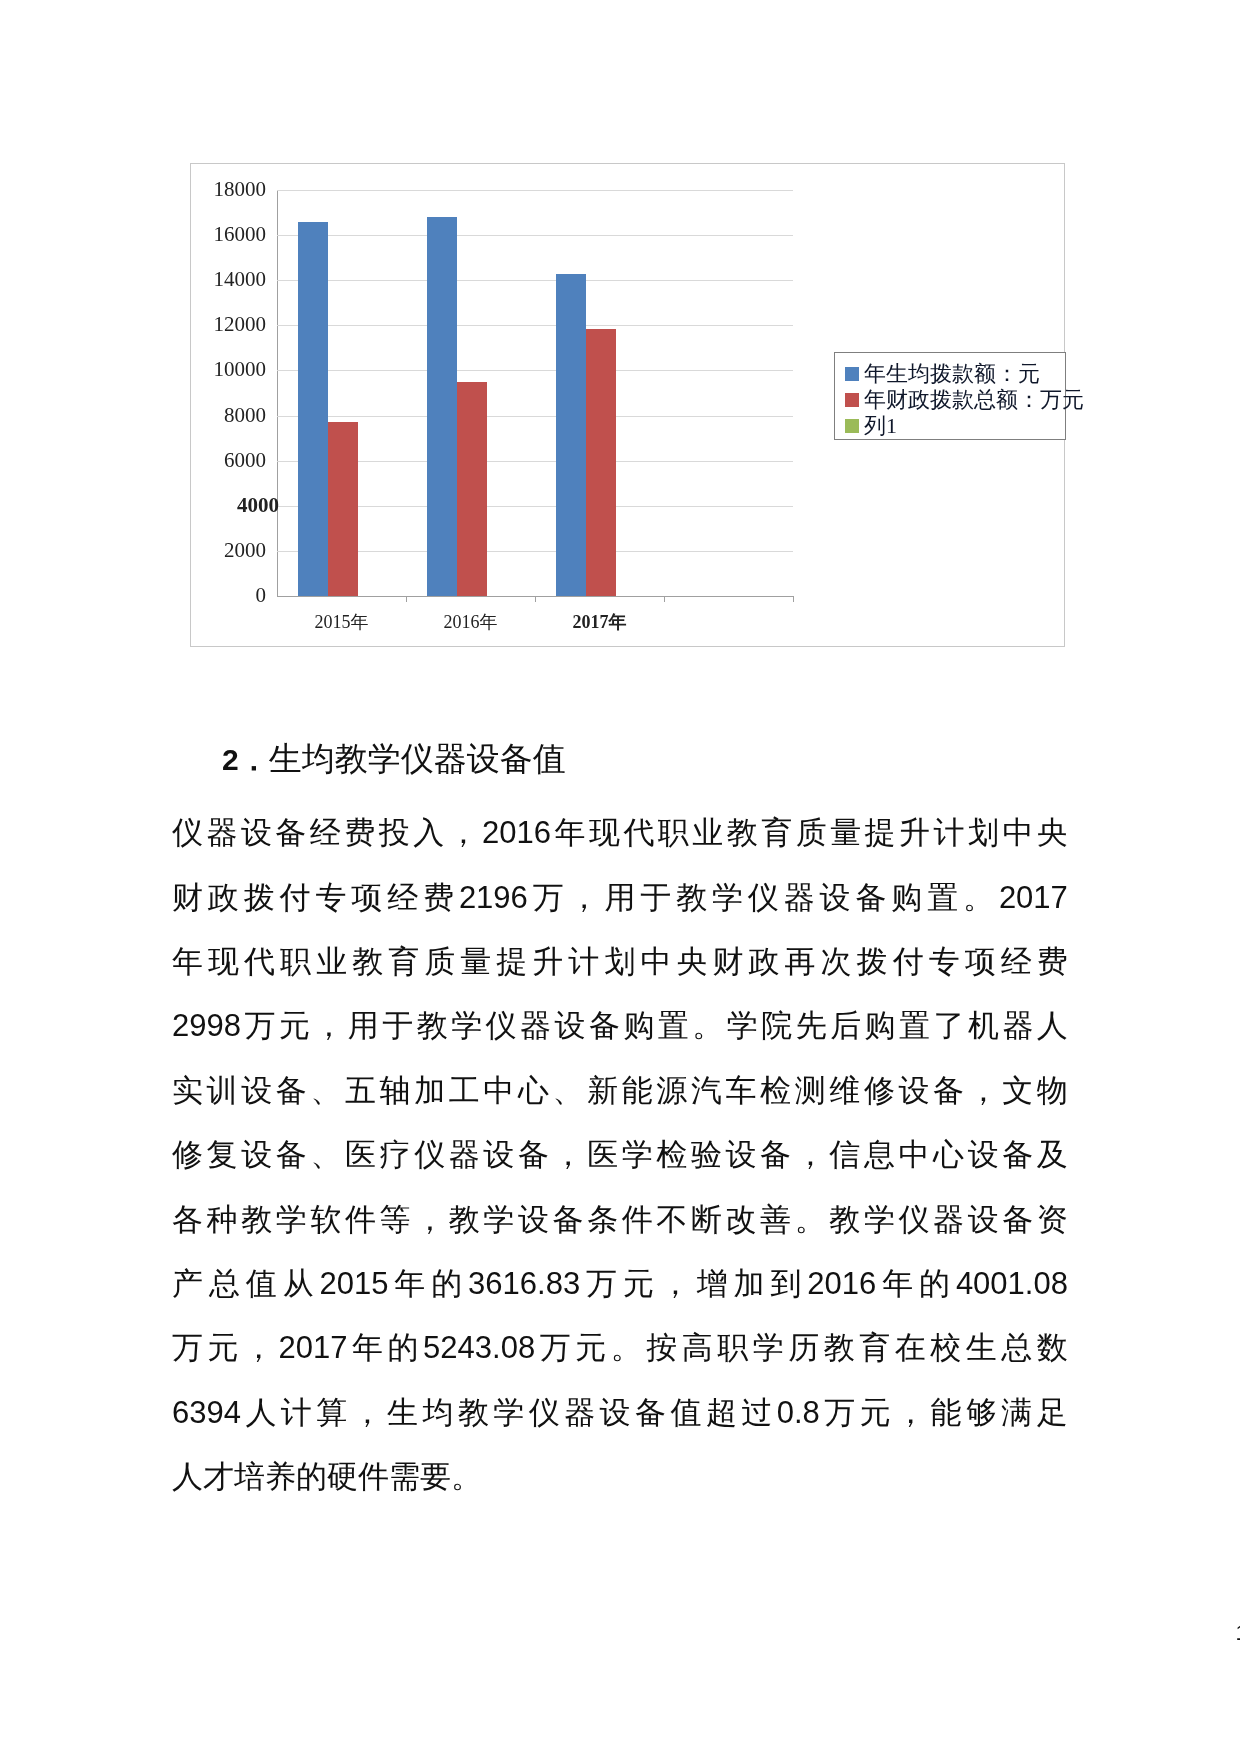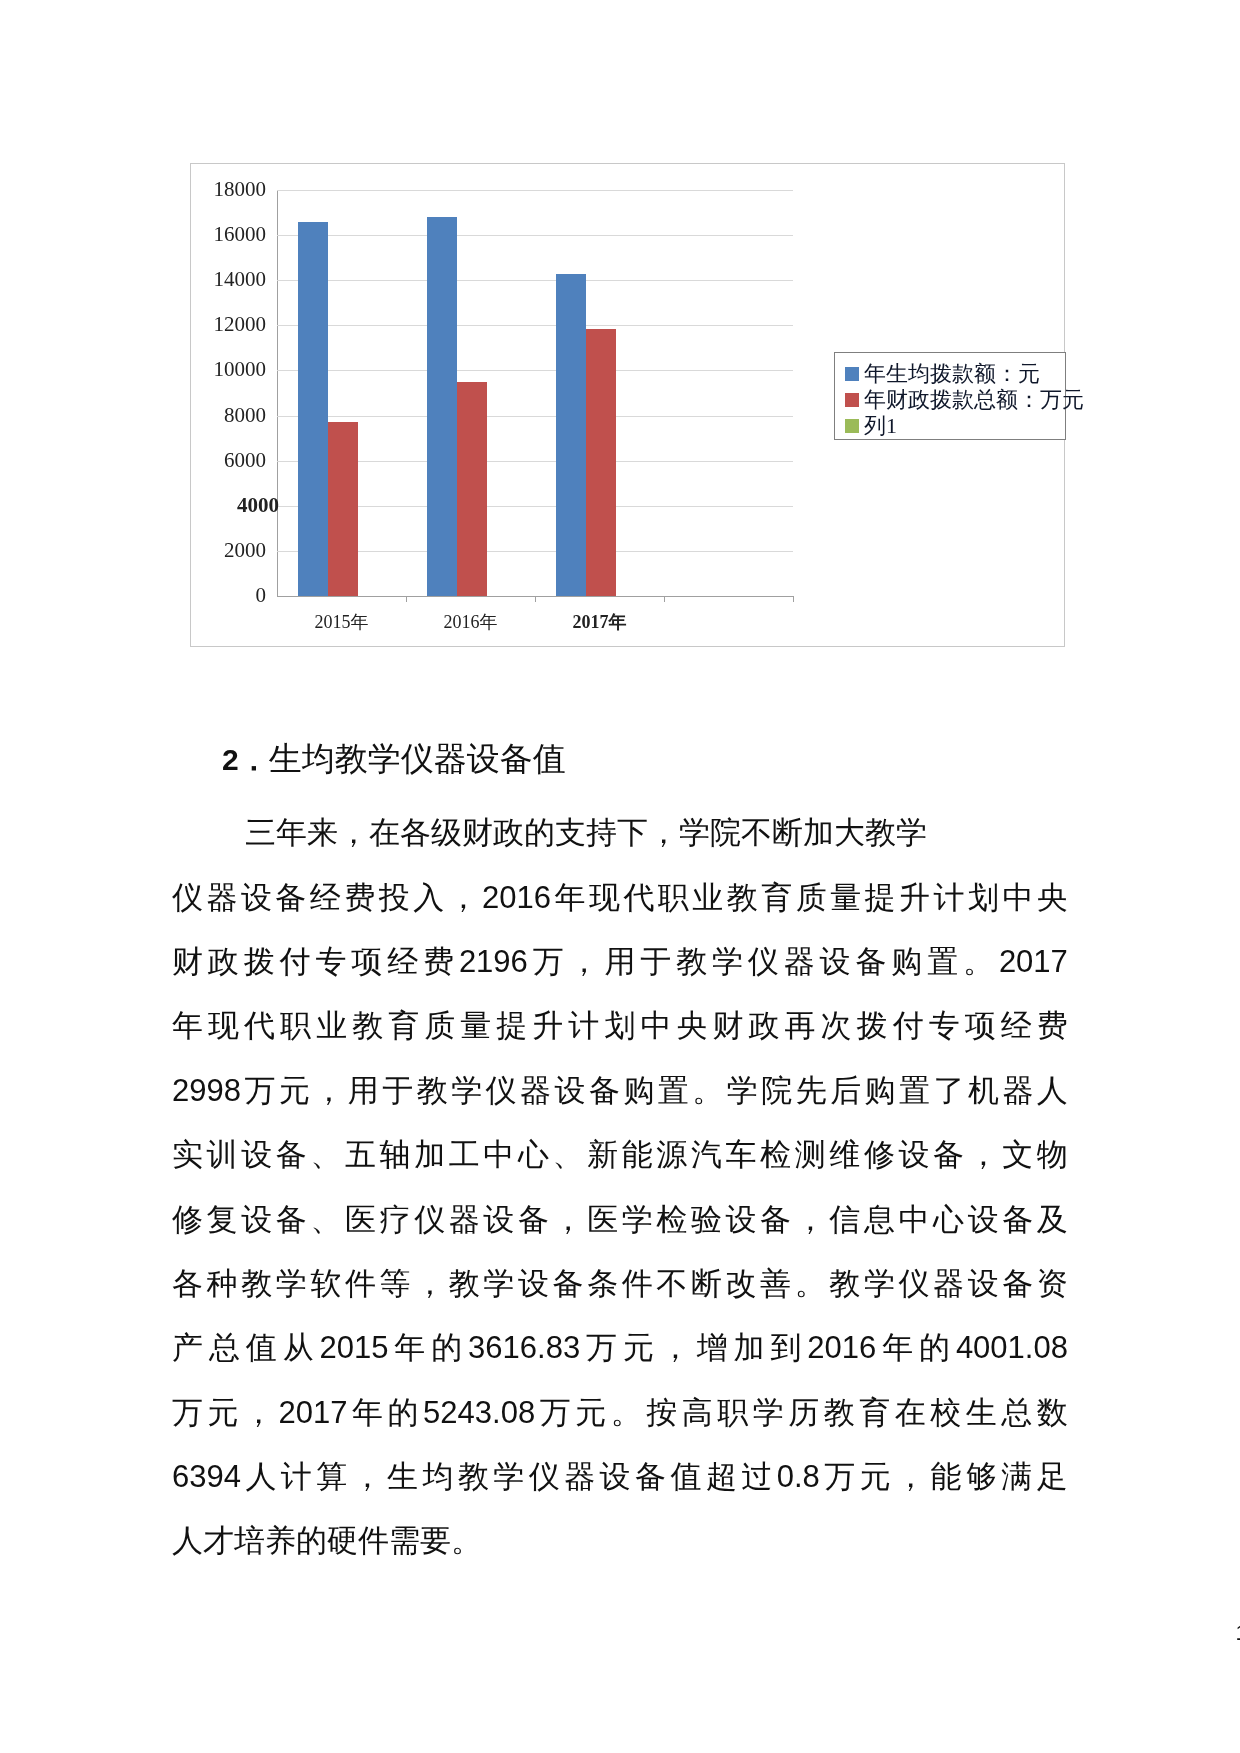--- a/index.html
+++ b/index.html
@@ -104,21 +104,20 @@
     <div class="bar" style="left: 266px; top: 217.948px; width: 30px; height: 214.052px; background: rgb(192, 80, 77);"></div>
     <div class="bar" style="left: 395px; top: 164.942px; width: 30px; height: 267.058px; background: rgb(192, 80, 77);"></div>
     <div class="xlabel" style="left: 90.5px; top: 446px; width: 120px;">2015年</div>
     <div class="xlabel" style="left: 219.5px; top: 446px; width: 120px;">2016年</div>
     <div class="xlabel" style="left: 348.5px; top: 446px; width: 120px; font-weight: bold;">2017年</div>
   </div>
 
 <div class="heading"><span class="h-num">2．</span><span class="h-title">生均教学仪器设备值</span></div>
 
 <div class="paragraph">
-    <div class="para-line indent"><span>三年来，在各级财政的支持下，学院不断加大教学</span></div>
     <div class="para-line justify">
       <span>仪</span>
       <span>器</span>
       <span>设</span>
       <span>备</span>
       <span>经</span>
       <span>费</span>
       <span>投</span>
       <span>入</span>
       <span>，</span>

